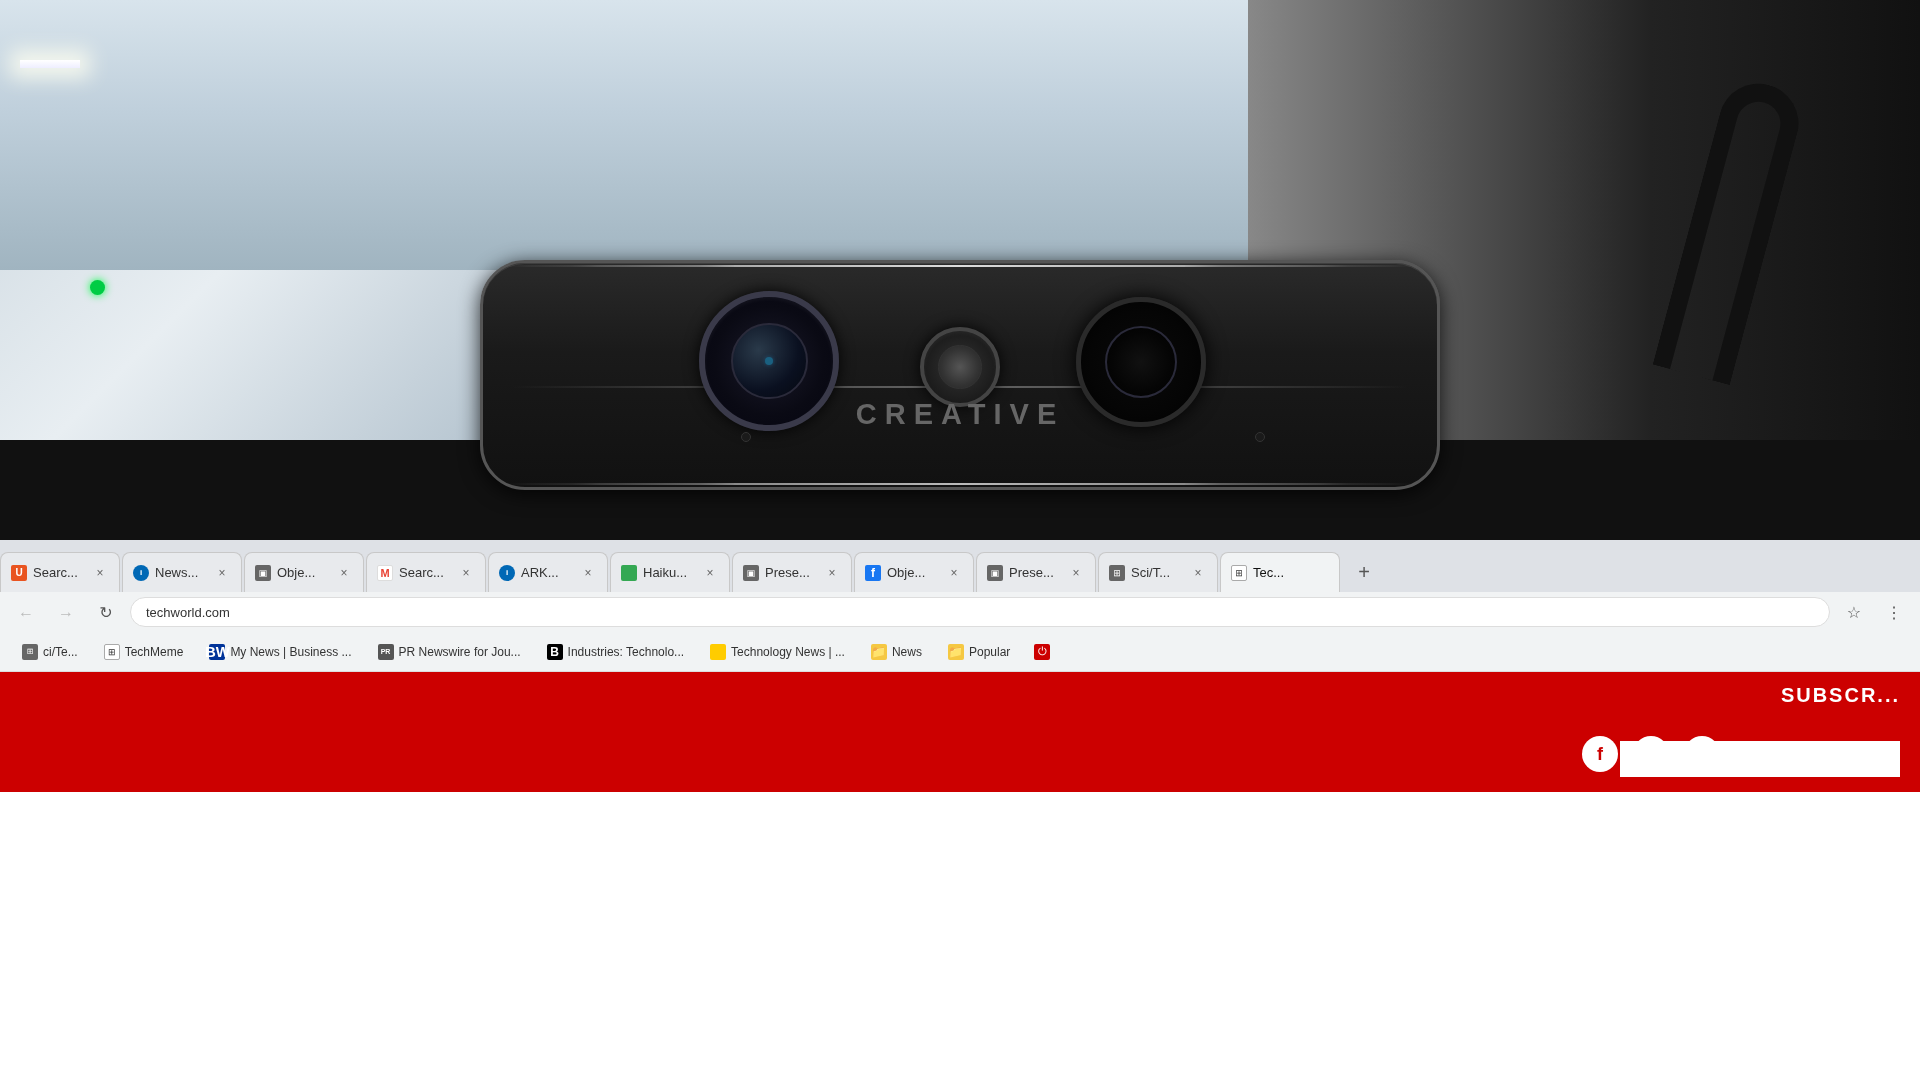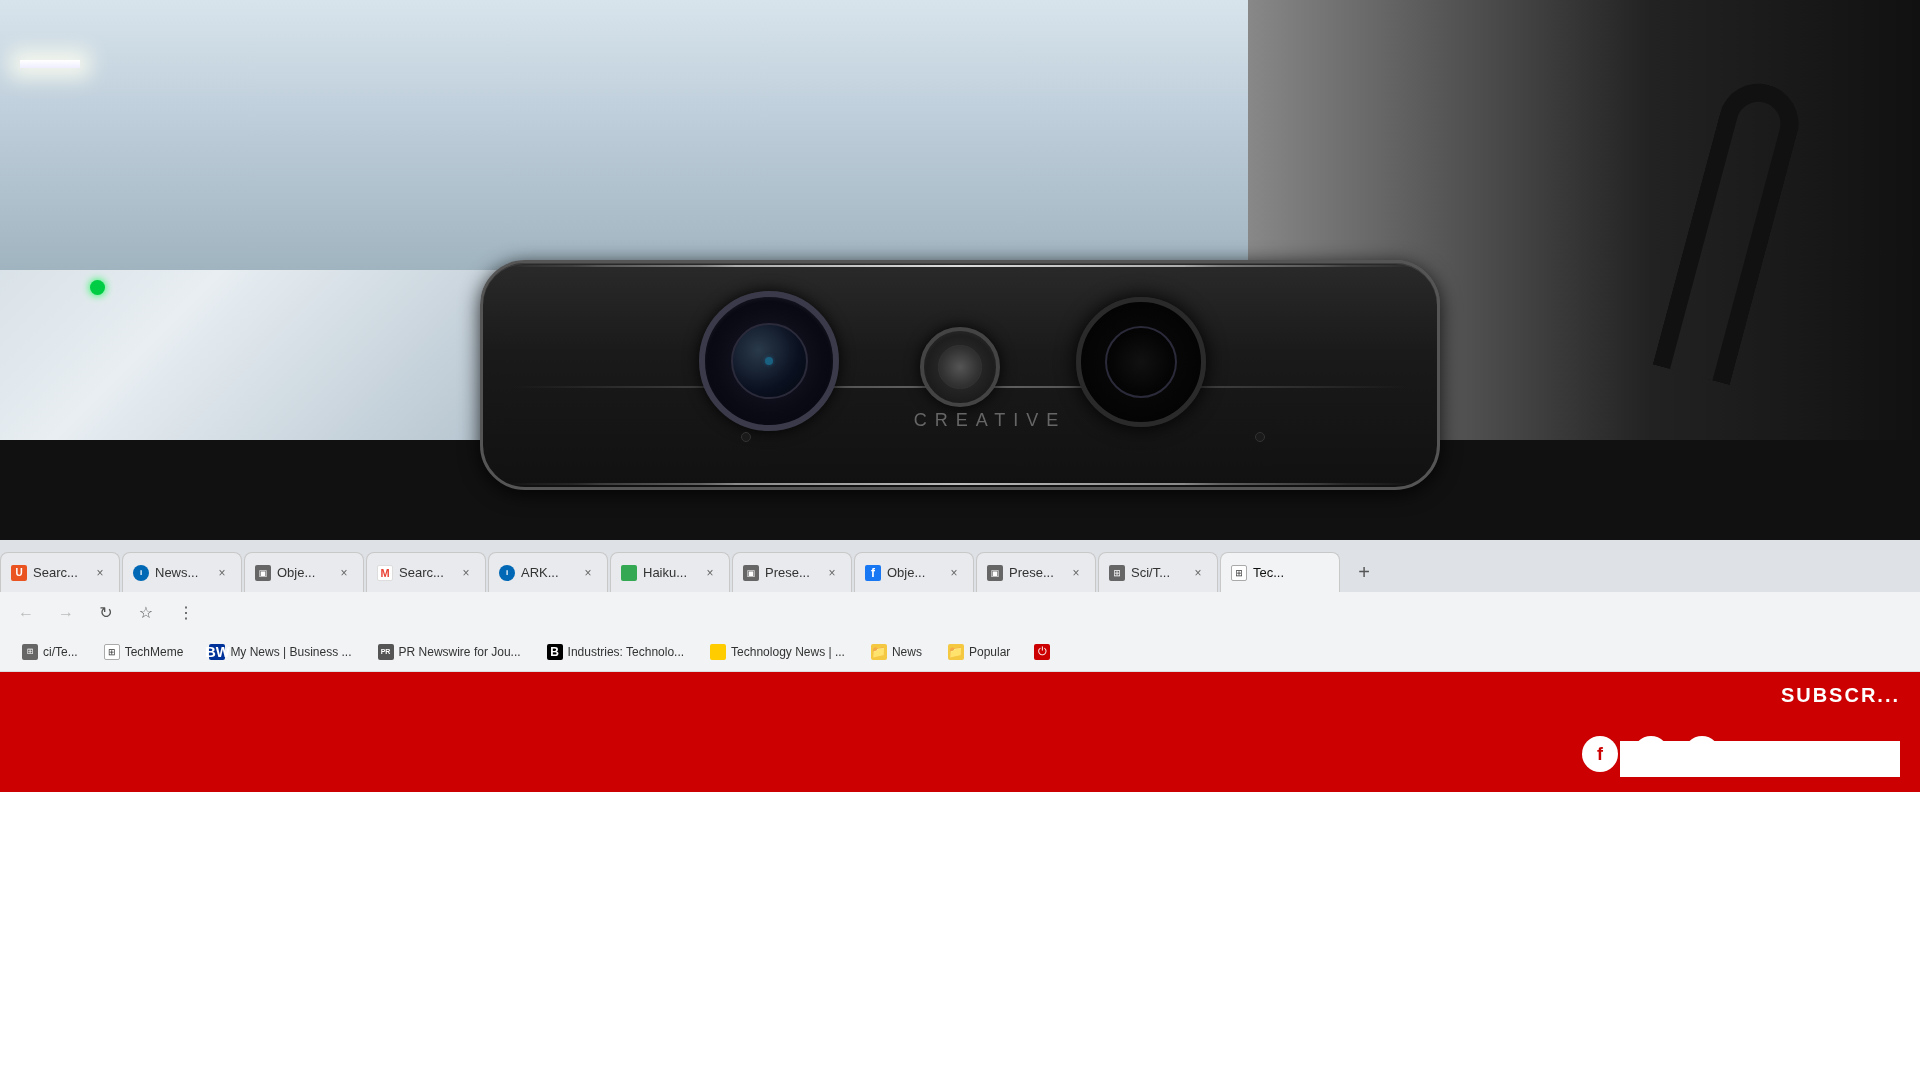--- a/index.html
+++ b/index.html
@@ -197,25 +197,24 @@
       background: radial-gradient(circle, #111 0%, #050505 60%, #000 100%);
     }
 
     
     .webcam-logo {
       position: absolute;
       bottom: 25%;
       left: 50%;
       transform: translateX(-50%);
       color: #666;
-      font-size: 18px;
-      font-weight: 400;
+      font-size: 29px;
+      font-weight: 700;
       letter-spacing: 8px;
       font-family: Arial, sans-serif;
-      margin-left: 30px;
     }
 
     
     .dot-small {
       position: absolute;
       width: 10px; height: 10px;
       background: #1a1a1a;
       border-radius: 50%;
       border: 1px solid #333;
     }
@@ -577,20 +576,21 @@
       <span class="tab-label">Tec...</span>
     </div>
 
     <div class="new-tab-btn">+</div>
   </div>
 
   <div class="address-bar-area">
     <div class="nav-btn disabled">←</div>
     <div class="nav-btn disabled">→</div>
     <div class="nav-btn">↻</div>
+    <input class="address-bar" type="text" value="techworld.com" style="">
     <div class="nav-btn">☆</div>
     <div class="nav-btn">⋮</div>
   </div>
 
   <div class="bookmarks-bar">
 
     <div class="bookmark-item">
       <div class="bookmark-favicon fav-screen" style="font-size:8px;display:flex;align-items:center;justify-content:center;color:#fff;">⊞</div>
       <span>ci/Te...</span>
     </div>

